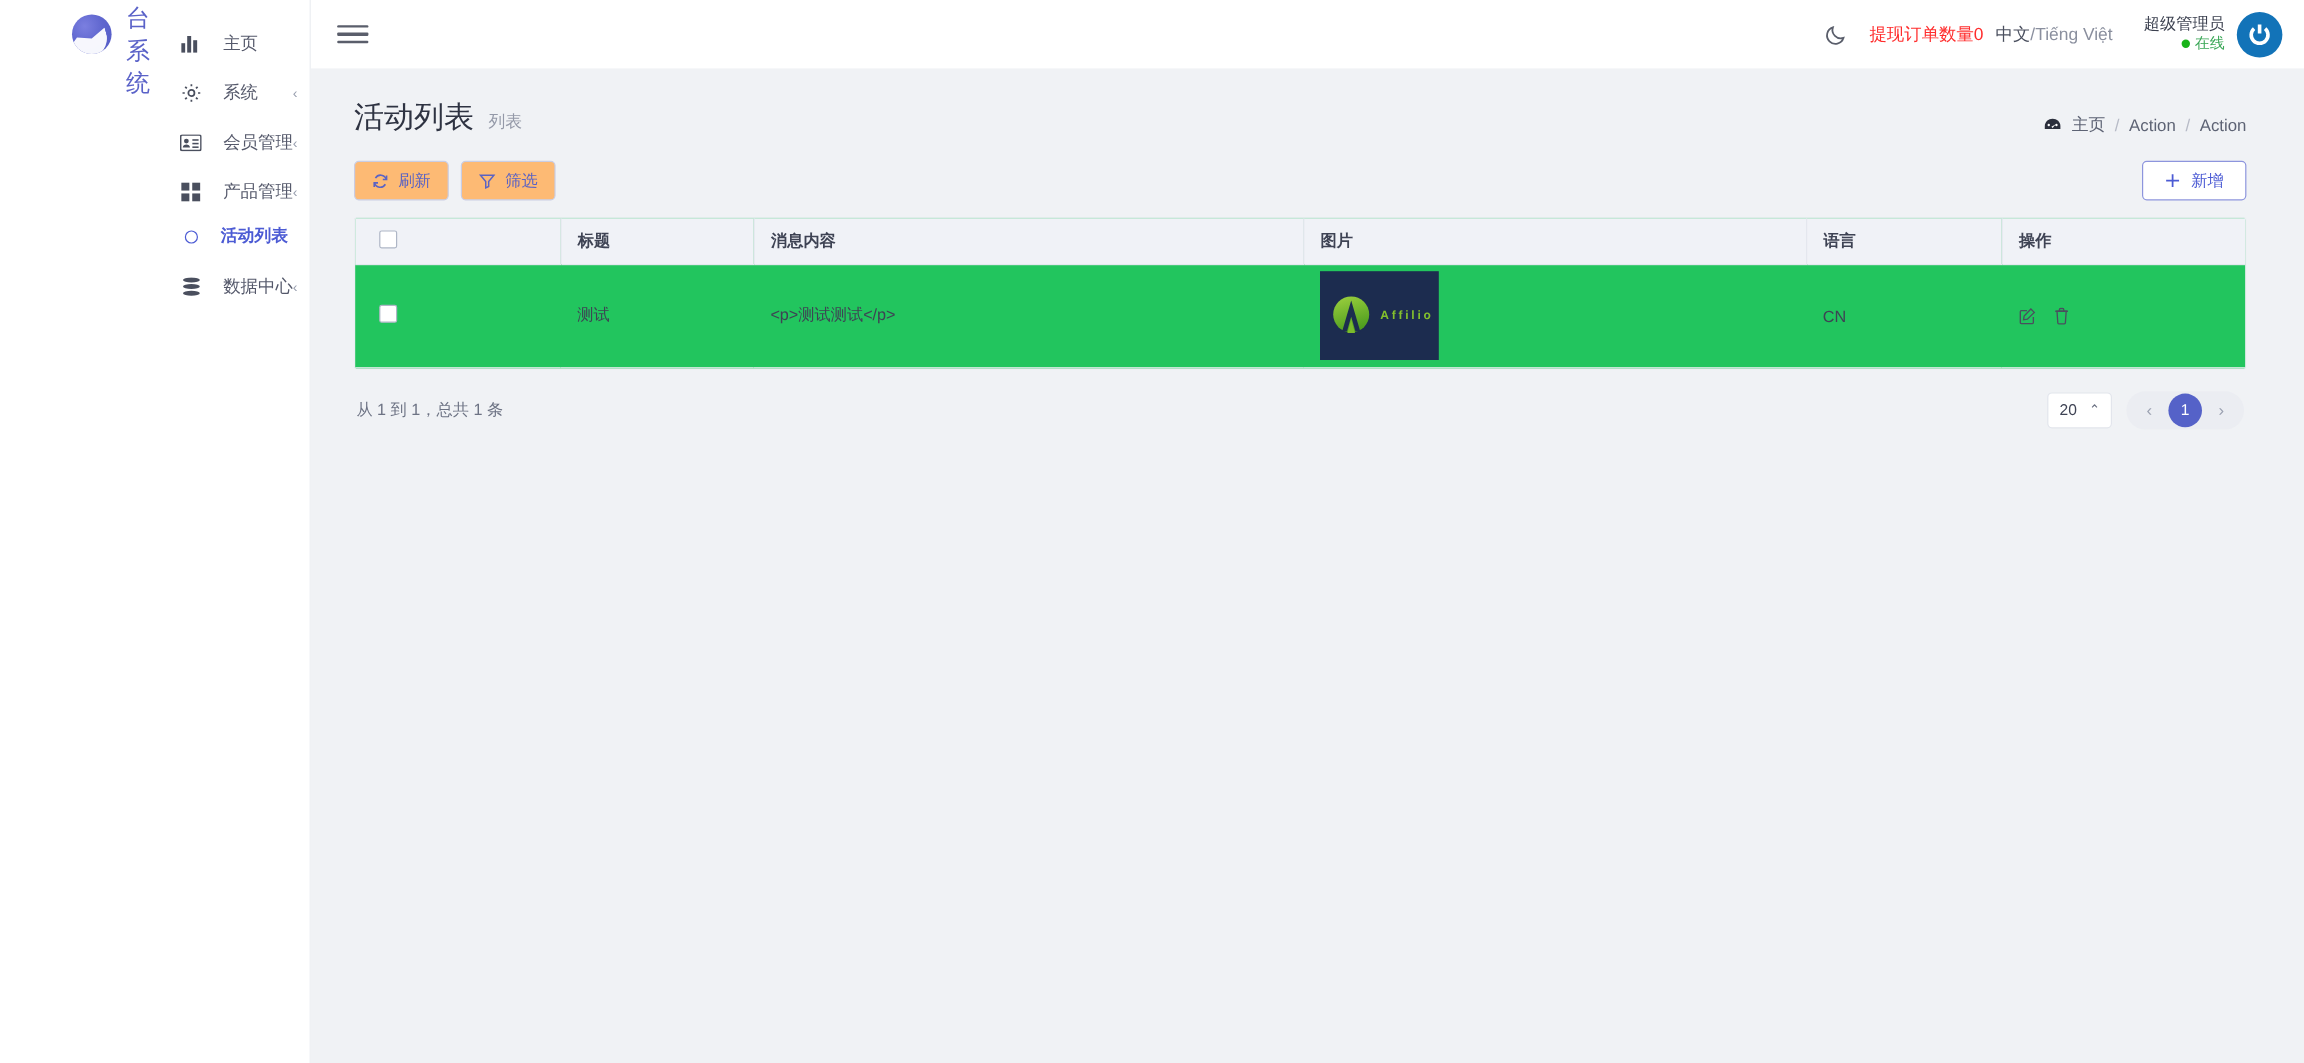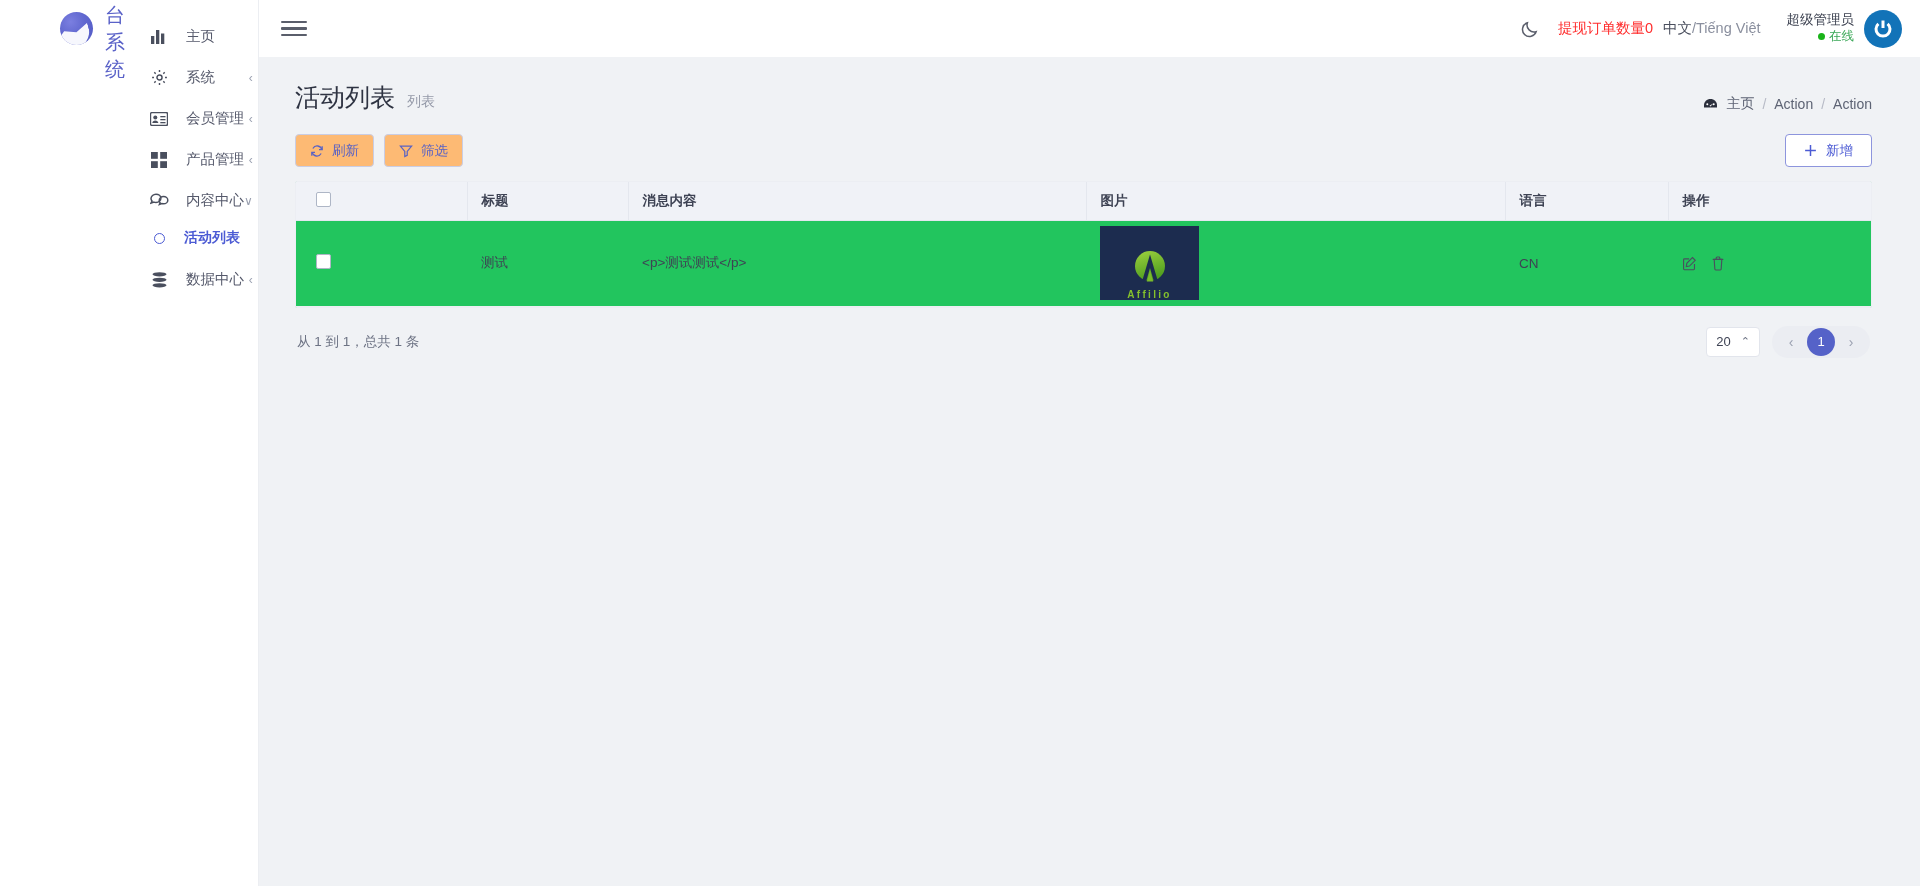--- a/index.html
+++ b/index.html
@@ -138,21 +138,21 @@
     border-bottom: 1px solid #eceef3; vertical-align: middle;
   }
   tbody td.c-check { padding-left: 20px; }
   .chk {
     width: 15px; height: 15px; border: 1.6px solid #aeb6c6; border-radius: 2px;
     background: #fff; display: inline-block; cursor: pointer;
   }
 
   .thumb {
     width: 99px; height: 74px; background: #1c2c4f;
-    display: flex; flex-direction: column; align-items: center; justify-content: flex-end;
+    display: flex; flex-direction: row; align-items: center; justify-content: center;
     gap: 2px;
   }
   .thumb-mark { width: 44px; height: 40px; position: relative; }
   .thumb-text { font-size: 10px; color: #84c12c; letter-spacing: 2.3px; font-weight: bold; }
 
   .row-actions { display: flex; align-items: center; gap: 14px; }
   .act-ic { cursor: pointer; color: #4a4f5e; display: flex; }
 
   .table-footer { display: flex; align-items: center; justify-content: space-between; padding: 18px 2px 0 2px; }
   .footer-info { font-size: 13.5px; color: #6d7384; }
@@ -232,30 +232,20 @@
             <rect x="0" y="0" width="6.8" height="6.8" fill="#4a4f5e"></rect>
             <rect x="9.2" y="0" width="6.8" height="6.8" fill="#4a4f5e"></rect>
             <rect x="0" y="9.2" width="6.8" height="6.8" fill="#4a4f5e"></rect>
             <rect x="9.2" y="9.2" width="6.8" height="6.8" fill="#4a4f5e"></rect>
           </svg>
         </span>
         <span class="label">产品管理</span>
         <span class="chev">‹</span>
       </div>
 
-      <div class="nav-item is-open">
-        <span class="ic">
-          <svg class="icn" width="19" height="16" viewBox="0 0 19 16" fill="none" stroke="#4a4f5e" stroke-width="1.5">
-            <path d="M13.5 3.6c2.4 0 4.3 1.6 4.3 3.6 0 2-1.9 3.6-4.3 3.6-.6 0-1.2-.1-1.7-.3l-2.4.9.7-1.7c-.6-.6-.9-1.4-.9-2.2 0-2 1.9-3.9 4.3-3.9z"></path>
-            <path d="M6 1.2c2.7 0 4.9 1.8 4.9 4.1S8.7 9.4 6 9.4c-.7 0-1.4-.1-2-.3L1 10.2l1-2.1c-.6-.7-1-1.6-1-2.5C1 3.3 3.3 1.2 6 1.2z"></path>
-          </svg>
-        </span>
-        <span class="label">内容中心</span>
-        <span class="chev">∨</span>
-      </div>
 
       <div class="sub-item active">
         <span class="dot-wrap">
             <span class="dot-ring"></span>
           </span>
         <span class="label">活动列表</span>
       </div>
 
       <div class="nav-item" style="margin-top:4px">
         <span class="ic">

